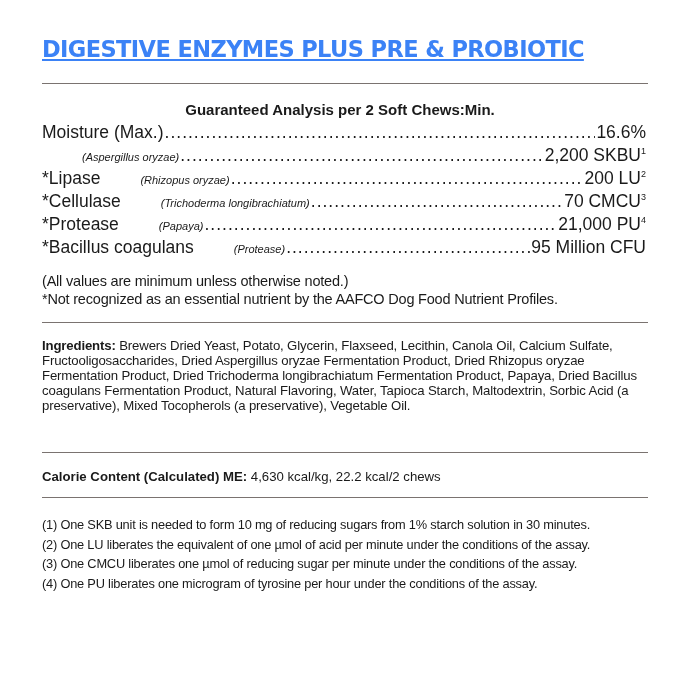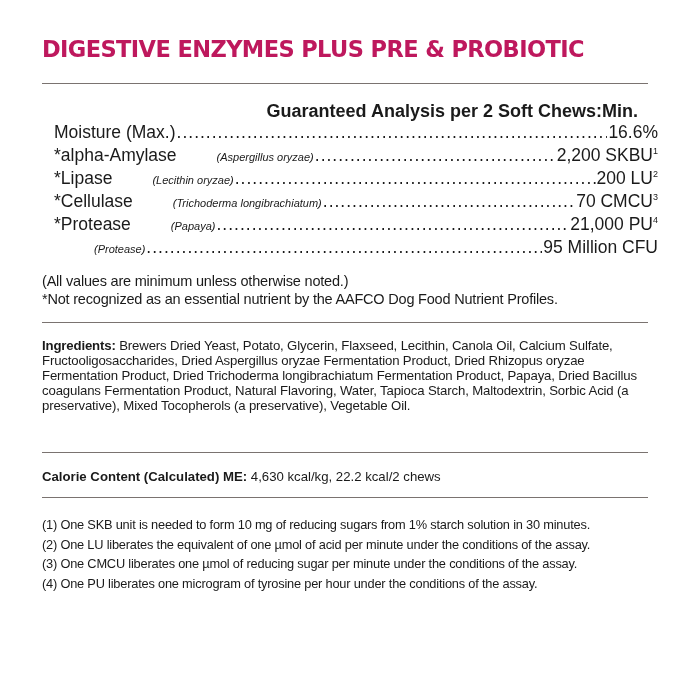--- a/index.html
+++ b/index.html
@@ -1,75 +1,75 @@
 <!DOCTYPE html>
 <html><head>
 <meta charset="utf-8">
 <style>
   html, body { margin:0; padding:0; background:#ffffff; }
   body { width:700px; height:700px; position:relative; overflow:hidden; font-family:"Liberation Sans", sans-serif; color:#1a1a1a; }
   .title { position:absolute; left:42px; top:36px; font-family:"DejaVu Sans", sans-serif; font-weight:bold; font-size:22.5px; color:#0f8a3c; letter-spacing:-0.6px; white-space:nowrap; }
   .rule { position:absolute; left:42px; width:606px; height:0; border-top:1.3px solid #7a7370; }
-  .ga-head { position:absolute; left:42px; top:101px; width:596px; font-weight:bold; font-size:18px; display:flex; justify-content:flex-end; }
-  .ga-rows { position:absolute; left:54px; top:122px; width:604px; }
+  .ga-head { position:absolute; left:42px; top:101px; width:596px; font-weight:bold; font-size:15px; display:flex; justify-content:center; }
+  .ga-rows { position:absolute; left:42px; top:122px; width:604px; }
   .row { display:flex; align-items:baseline; height:23px; font-size:17.5px; white-space:nowrap; overflow:hidden; }
   .row .name { flex:0 0 auto; }
   .row .latin { font-style:italic; font-size:11px; margin-left:4px;padding-left:36px; }
   .row .dots { flex:1 1 auto; overflow:hidden; white-space:nowrap; letter-spacing:1px; margin:0 1px; }
   .row .dots::before { content:"................................................................................................................................................"; }
   .row .val { flex:0 0 auto; }
   .row sup { font-size:9px; vertical-align:super; line-height:0; }
   .note { position:absolute; left:42px; font-size:14.5px; white-space:nowrap; letter-spacing:-0.2px; }
   .ingr { position:absolute; left:42px; top:338px; width:610px; font-size:13.2px; line-height:15px; letter-spacing:-0.15px; }
   .ingr b { font-weight:bold; }
   .cal { position:absolute; left:42px; top:469px; font-size:13.2px; white-space:nowrap; }
   .fn { position:absolute; left:42px; top:515px; font-size:12.8px; line-height:19.5px; white-space:nowrap; letter-spacing:-0.2px; }
 </style>
 </head>
 <body>
 
-<div class="title" style="color: #be185d;">DIGESTIVE ENZYMES PLUS PRE &amp; PROBIOTIC</div>
+<div class="title" style="color: #3b82f6; text-decoration: underline;">DIGESTIVE ENZYMES PLUS PRE &amp; PROBIOTIC</div>
 <div class="rule" style="top:83px;"></div>
 
 <div class="ga-head">
   <span>Guaranteed Analysis per 2 Soft Chews:</span>
   <span>Min.</span>
 </div>
 
 <div class="ga-rows">
   <div class="row">
     <span class="name">Moisture (Max.)</span>
     <span class="dots"></span>
     <span class="val">16.6%</span>
   </div>
   <div class="row">
-    <span class="name">*alpha-Amylase</span>
     <span class="latin">(Aspergillus oryzae)</span>
     <span class="dots"></span>
     <span class="val"><span>2,200 SKBU</span><sup>1</sup></span>
   </div>
   <div class="row">
     <span class="name">*Lipase</span>
-    <span class="latin">(Lecithin oryzae)</span>
+    <span class="latin">(Rhizopus oryzae)</span>
     <span class="dots"></span>
     <span class="val"><span>200 LU</span><sup>2</sup></span>
   </div>
   <div class="row">
     <span class="name">*Cellulase</span>
     <span class="latin">(Trichoderma longibrachiatum)</span>
     <span class="dots"></span>
     <span class="val"><span>70 CMCU</span><sup>3</sup></span>
   </div>
   <div class="row">
     <span class="name">*Protease</span>
     <span class="latin">(Papaya)</span>
     <span class="dots"></span>
     <span class="val"><span>21,000 PU</span><sup>4</sup></span>
   </div>
   <div class="row">
+    <span class="name">*Bacillus coagulans</span>
     <span class="latin">(Protease)</span>
     <span class="dots"></span>
     <span class="val">95 Million CFU</span>
   </div>
 </div>
 
 <div class="note" style="top:265px;margin-top:8px;">(All values are minimum unless otherwise noted.)</div>
 <div class="note" style="top:291px;">*Not recognized as an essential nutrient by the AAFCO Dog Food Nutrient Profiles.</div>
 <div class="rule" style="top:322px;"></div>
 

